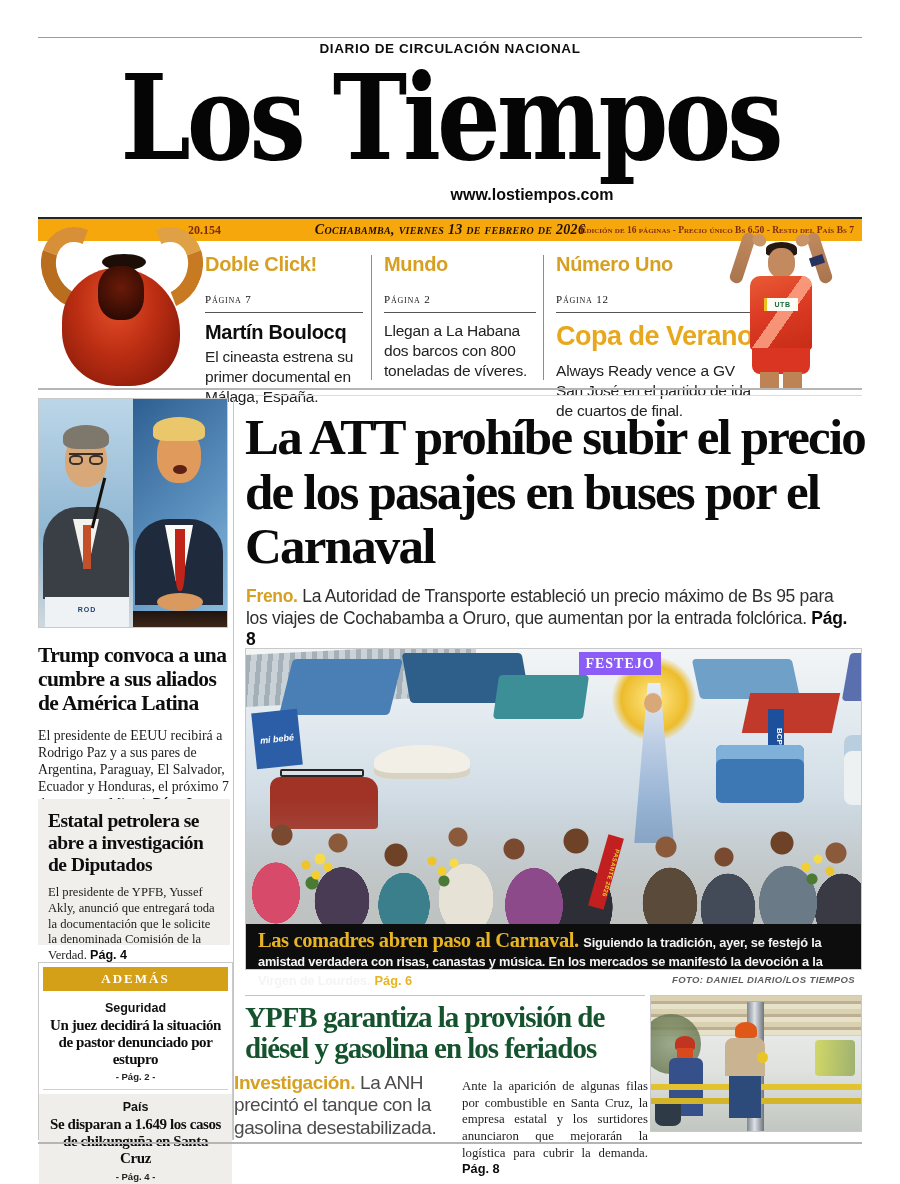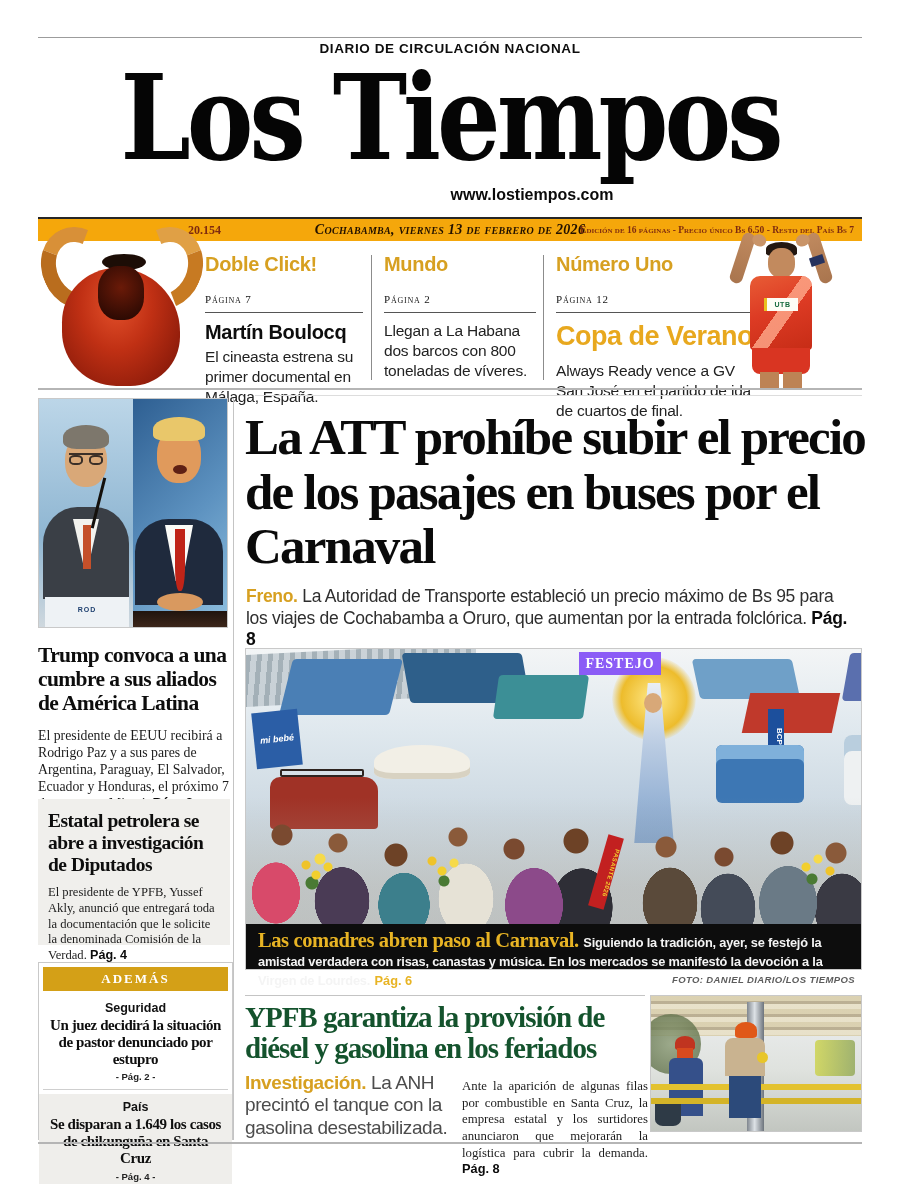--- a/index.html
+++ b/index.html
@@ -207,21 +207,21 @@
   .caption-bar { position:absolute; left:0; bottom:0; width:100%; height:45px; background:#0d0d0d; padding:5px 12px 4px; }
   .cap-title { font-family:"Liberation Serif",serif; font-weight:bold; font-size:20.5px; color:#E8B424; letter-spacing:-.4px; }
   .cap-text { font-size:12.8px; font-weight:bold; color:#f4f4f4; letter-spacing:-.2px; line-height:1.3; }
   .cap-page { font-size:12.8px; font-weight:bold; color:#E8B424; }
   .photo-credit { position:absolute; left:445px; top:974px; width:410px; text-align:right; font-size:9.5px;
                   font-style:italic; font-weight:bold; color:#5c5c5c; letter-spacing:.4px; }
 
   .ypfb-rule { position:absolute; left:245px; top:995px; width:400px; height:1px; background:#c4c4c4; }
   .ypfb-hl { position:absolute; left:245px; top:1002px; width:412px; font-family:"Liberation Serif",serif;
              font-weight:bold; font-size:29px; line-height:1.08; letter-spacing:-1px; color:#14532d; }
-  .ypfb-kicker { position:absolute; left:245px; top:1072px; width:210px; font-size:19px;
+  .ypfb-kicker { position:absolute; left:234px; top:1072px; width:210px; font-size:19px;
                  line-height:1.18; letter-spacing:-.4px; color:#4c4c4c; }
   .ypfb-body { position:absolute; left:462px; top:1078px; width:186px; font-family:"Liberation Serif",serif;
                font-size:12.8px; line-height:1.3; color:#1d1d1d; text-align:justify; }
 
   .fuel-photo { position:absolute; left:650px; top:995px; width:212px; height:137px; border:1px solid #c9c9c9;
                 background:linear-gradient(180deg,#eef0f2 0%,#dfe2de 55%,#c2c6c0 100%); overflow:hidden; }
   .fp-canopy { position:absolute; left:0; top:0; width:100%; height:40px;
                background:repeating-linear-gradient(180deg,#d9ceab 0 5px,#b6a98a 5px 8px,#e8e0c6 8px 13px); opacity:.9; }
   .fp-green { position:absolute; left:-10px; top:18px; width:60px; height:60px;
               background:radial-gradient(circle,#8a9a74,#64754e 70%); border-radius:50%; opacity:.8; }

